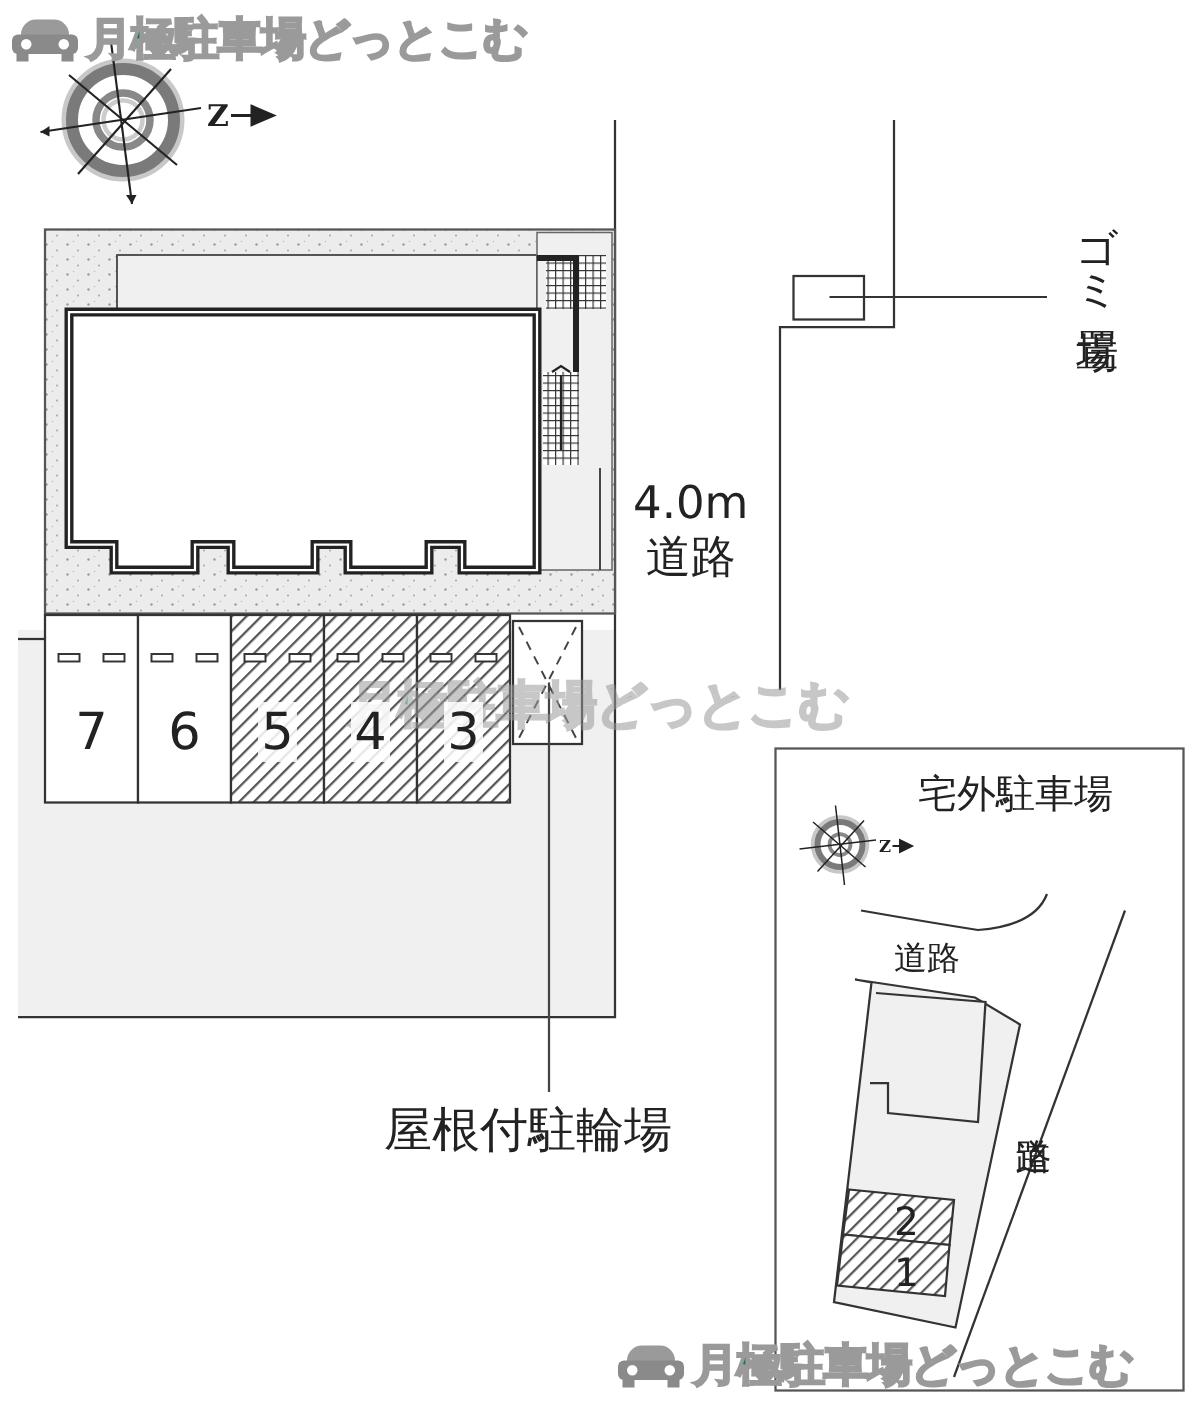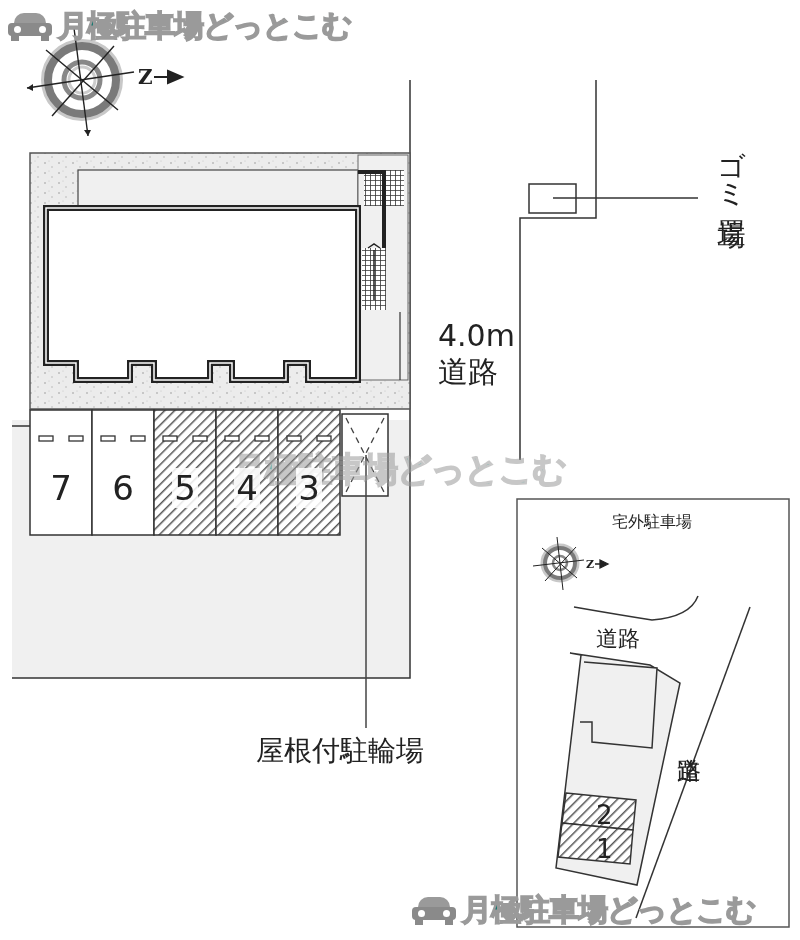--- a/index.html
+++ b/index.html
@@ -159,26 +159,26 @@
   </span>
   <span class="wm" style="position:static;font-size:30px;margin-left:6px;">月極駐車場どっとこむ</span>
 </div>
 
 <div class="num" style="left:30px;top:468px;"><span>7</span></div>
 <div class="num" style="left:92px;top:468px;"><span>6</span></div>
 <div class="num" style="left:154px;top:468px;"><span>5</span></div>
 <div class="num" style="left:216px;top:468px;"><span>4</span></div>
 <div class="num" style="left:278px;top:468px;"><span>3</span></div>
 
-<div class="lbl" style="left:438px;top:318px;font-size:30px;line-height:36px;">
+<div class="lbl" style="left:422px;top:318px;font-size:30px;line-height:36px;text-align:center;">
   <div>4.0m</div>
   <div>道路</div>
 </div>
 
 <div class="lbl vert" style="left:712px;top:130px;font-size:28px;letter-spacing:2px;">ゴミ置場</div>
 
-<div class="lbl" style="left:256px;top:732px;font-size:28px;">屋根付駐輪場</div>
+<div class="lbl" style="left:256px;top:732px;font-size:32px;">屋根付駐輪場</div>
 
-<div class="lbl" style="left:612px;top:512px;font-size:16px;">宅外駐車場</div>
+<div class="lbl" style="left:612px;top:512px;font-size:26px;">宅外駐車場</div>
 <div class="lbl" style="left:596px;top:624px;font-size:22px;">道路</div>
 <div class="lbl vert" style="left:673px;top:740px;font-size:24px;">道路</div>
 <div class="lbl" style="left:596px;top:800px;font-size:26px;">2</div>
 <div class="lbl" style="left:596px;top:834px;font-size:26px;">1</div>
 
 </body></html>

